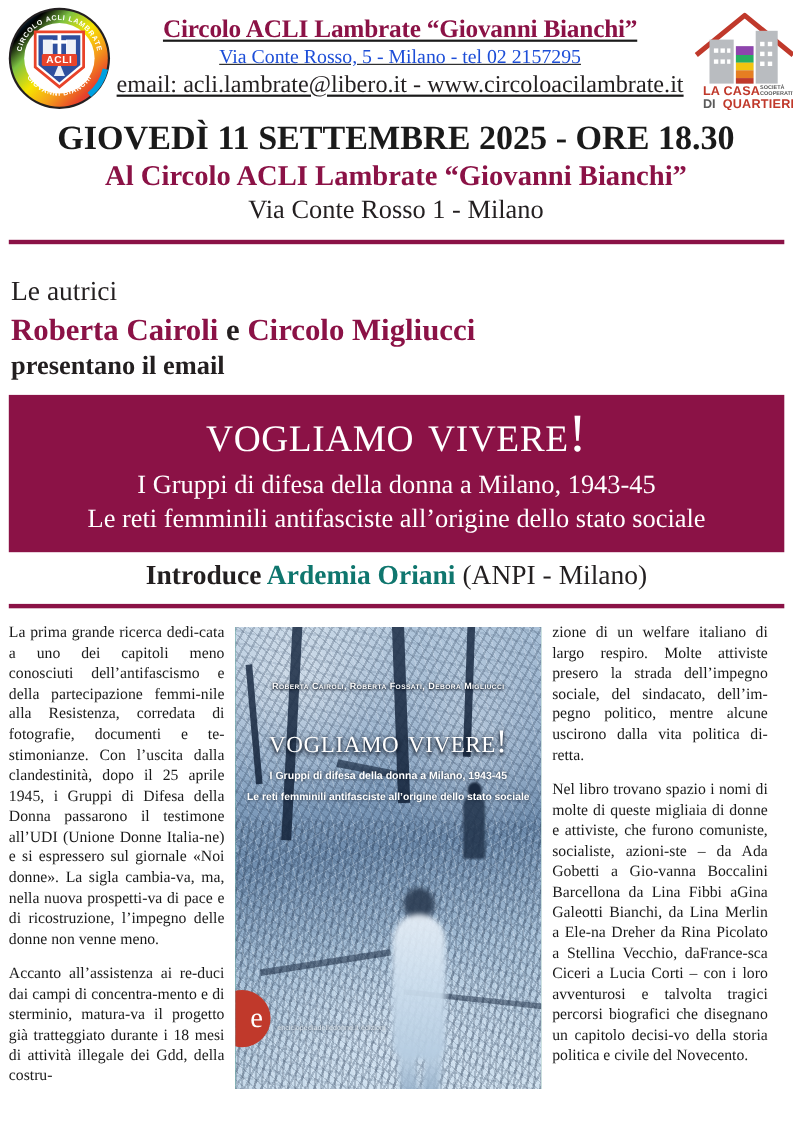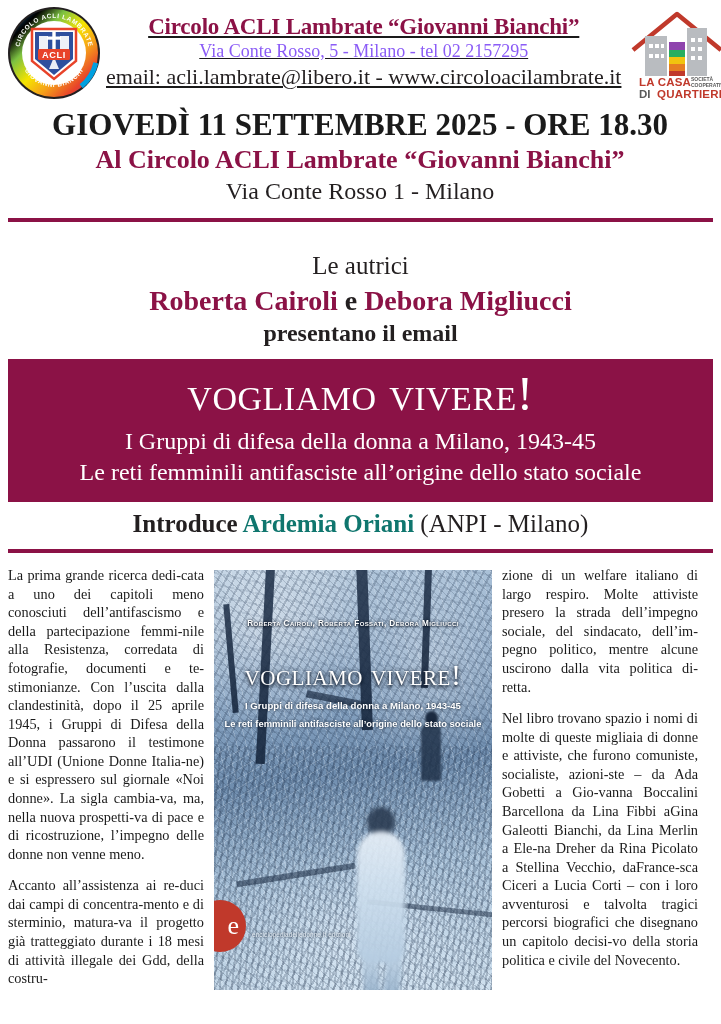--- a/index.html
+++ b/index.html
@@ -41,21 +41,21 @@
   .org-name {
     font-weight: bold;
     font-size: 23px;
     color: #8B1246;
     letter-spacing: -0.2px;
     line-height: 1.12;
     white-space: nowrap;
   }
   .org-addr {
     font-size: 18px;
-    color: #8b5cf6;
+    color: #1d4ed8;
     line-height: 1.3;
     white-space: nowrap;
   }
   .org-email {
     font-size: 22px;
     color: #231f20;
     line-height: 1.3;
     white-space: nowrap;
   }
 
@@ -106,21 +106,21 @@
 
   
   .rule {
     height: 4px;
     background: #8B1246;
     margin: 5px 8px 5px 8px;
   }
 
   
   .authors-block {
-    text-align: center;
+    text-align: left;
     padding: 6px 10px 4px 10px;
     margin-top: 22px;
   }
   .le-autrici {
     font-size: 25px;
     color: #231f20;
     line-height: 1.3;
   }
   .authors-names {
     font-weight: bold;
@@ -487,21 +487,21 @@
   <div class="date-block">
     <div class="date-line">GIOVEDÌ 11 SETTEMBRE 2025 - ORE 18.30</div>
     <div class="venue-line">Al Circolo ACLI Lambrate “Giovanni Bianchi”</div>
     <div class="venue-addr">Via Conte Rosso 1 - Milano</div>
   </div>
 
   <div class="rule"></div>
 
   <div class="authors-block">
     <div class="le-autrici">Le autrici</div>
-    <div class="authors-names"><span>Roberta Cairoli</span><span class="conj"> e </span><span>Debora Migliucci</span></div>
+    <div class="authors-names"><span>Roberta Cairoli</span><span class="conj"> e </span><span>Circolo Migliucci</span></div>
     <div class="presentano">presentano il email</div>
   </div>
 
   <div class="banner">
     <div class="banner-title">Vogliamo vivere!</div>
     <div class="banner-sub1">I Gruppi di difesa della donna a Milano, 1943-45</div>
     <div class="banner-sub2">Le reti femminili antifasciste all’origine dello stato sociale</div>
   </div>
 
   <div class="introduce"><span>Introduce </span><span class="person">Ardemia Oriani</span><span class="affil"> (ANPI - Milano)</span></div>

